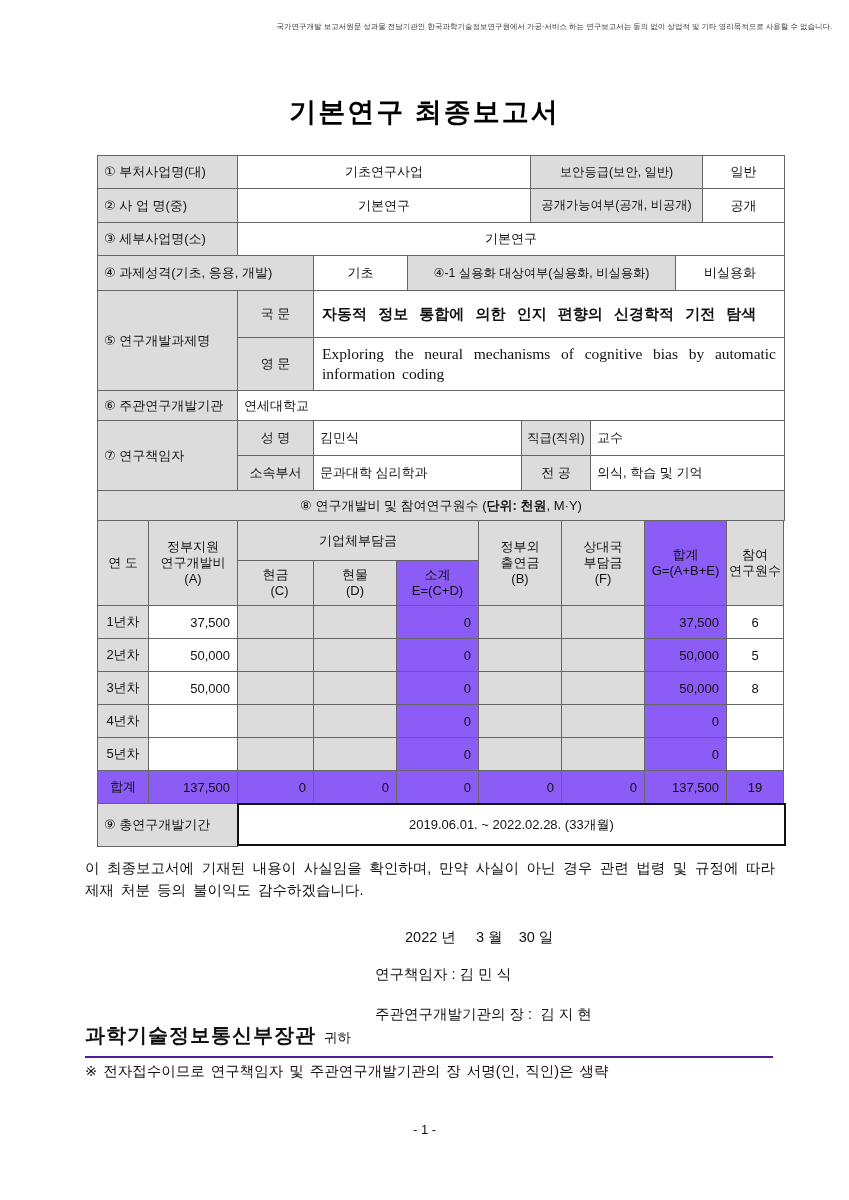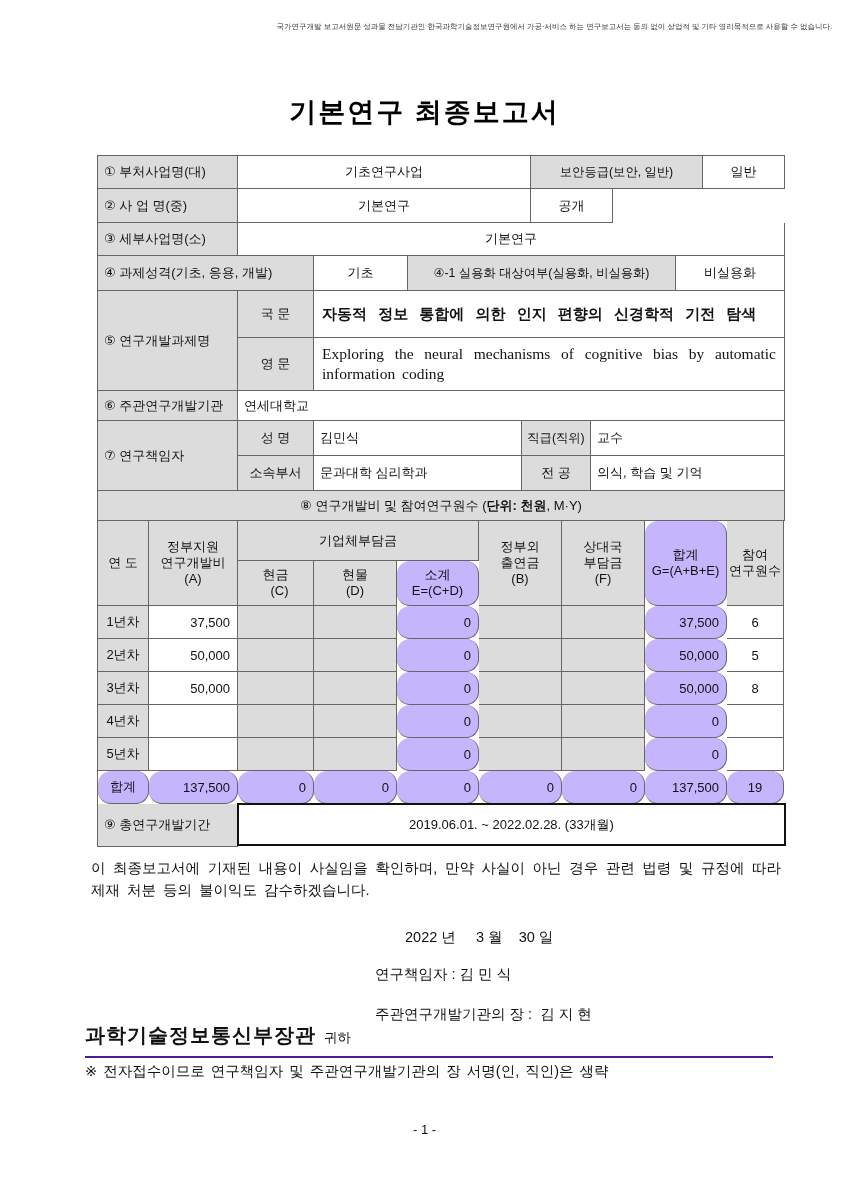--- a/index.html
+++ b/index.html
@@ -24,21 +24,21 @@
   .row{display:flex;}
   .c{
     border-right:1px solid #666;border-bottom:1px solid #666;
     box-sizing:border-box;display:flex;align-items:center;
     overflow:hidden;flex-shrink:0;
   }
   .center{justify-content:center;text-align:center;}
   .left{padding-left:6px;}
   .rgt{justify-content:flex-end;padding-right:7px;}
   .gray{background:#DCDCDC;}
-  .orange{background:#c4b5fd;border-radius:13px;}
+  .orange{background:#8b5cf6;}
   .pre{white-space:pre-line;text-align:center;line-height:1.25;}
   
   .w140{flex-basis:140px;} .w293{flex-basis:293px;} .w172{flex-basis:172px;}
   .w82i{flex-basis:82px;} .w547{flex-basis:547px;}
   .w216{flex-basis:216px;} .w94{flex-basis:94px;} .w268{flex-basis:268px;} .w109{flex-basis:109px;}
   .w76{flex-basis:76px;} .w471{flex-basis:471px;}
   .w208{flex-basis:208px;} .w69{flex-basis:69px;} .w194{flex-basis:194px;}
   
   .w-year{flex-basis:51px;} .w-gov{flex-basis:89px;} .w-cash{flex-basis:76px;}
   .w-ink{flex-basis:83px;} .w-sub{flex-basis:82px;} .w-non{flex-basis:83px;}
@@ -55,21 +55,21 @@
   .small-label{font-size:12.3px;}
   .s8title{height:30px;}
   .s8title b{margin:0 0 0 0;}
   .hdr-top{height:40px;border-right:1px solid #666;border-bottom:1px solid #666;
     display:flex;align-items:center;justify-content:center;box-sizing:border-box;background:#DCDCDC;}
   .hdr-grp{display:flex;flex-direction:column;flex-basis:241px;flex-shrink:0;}
   .hdr-sub{display:flex;height:45px;}
   .hd{height:85px;}
   .thickcell{border:2px solid #111;margin:-1px 0 0 -1px;}
   .statement{
-    position:absolute;left:91px;top:857px;width:690px;font-size:14.5px;
+    position:absolute;left:85px;top:857px;width:690px;font-size:14.5px;
     line-height:1.55;text-align:justify;word-spacing:3px;color:#111;
   }
   .date-line{position:absolute;left:405px;top:928px;font-size:14.5px;white-space:pre;}
   .pi-line{position:absolute;left:375px;top:965px;font-size:14.5px;white-space:pre;}
   .head-line{position:absolute;left:375px;top:1005px;font-size:14.5px;white-space:pre;}
   .minister{
     position:absolute;left:85px;top:1022px;width:688px;box-sizing:border-box;
     border-bottom:2px solid #4c1d95;padding-bottom:7px;display:flex;align-items:baseline;
   }
   .minister .big{font-size:20px;font-weight:bold;letter-spacing:1px;}
@@ -89,20 +89,21 @@
   <div class="row">
     <div class="c h33 left gray w140">① 부처사업명(대)</div>
     <div class="c h33 center w293">기초연구사업</div>
     <div class="c h33 center gray w172 small-label">보안등급(보안, 일반)</div>
     <div class="c h33 center w82i">일반</div>
   </div>
 
   <div class="row">
     <div class="c h34 left gray w140">② 사 업 명(중)</div>
     <div class="c h34 center w293">기본연구</div>
+    <div class="c h34 center gray w172 small-label">공개가능여부(공개, 비공개)</div>
     <div class="c h34 center w82i">공개</div>
   </div>
 
   <div class="row">
     <div class="c h33 left gray w140">③ 세부사업명(소)</div>
     <div class="c h33 center w547">기본연구</div>
   </div>
 
   <div class="row">
     <div class="c h35 left gray w216">④ 과제성격(기초, 응용, 개발)</div>

